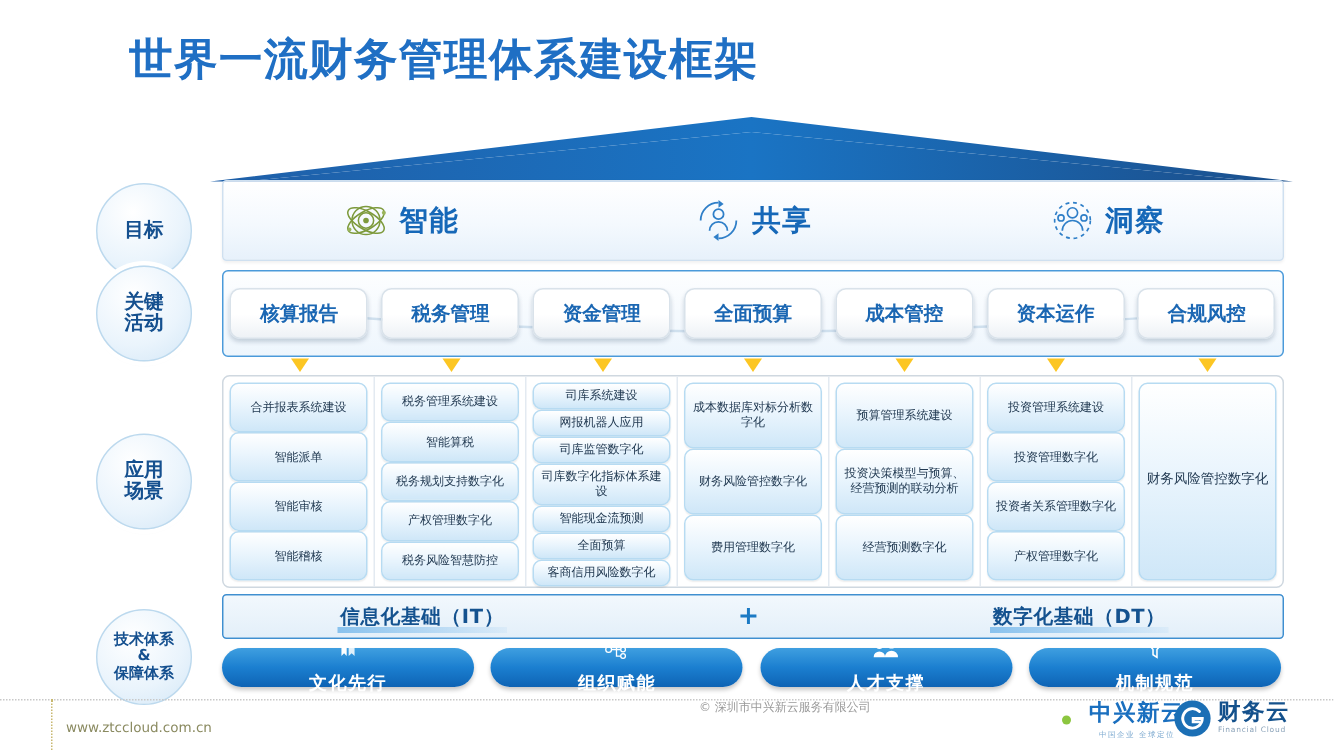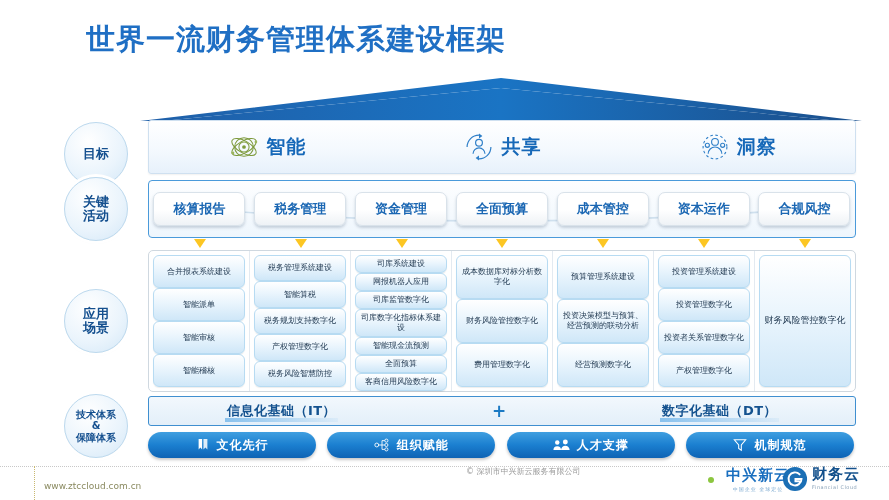--- a/index.html
+++ b/index.html
@@ -111,21 +111,21 @@
   
   .pills{
     position:absolute;left:148px;top:432px;width:706px;height:26px;
     display:flex;align-items:center;justify-content:space-between;
   }
   .pill{
     width:168px;height:26px;border-radius:13px;
     background:linear-gradient(180deg,#3f9fe0 0%,#1b7fd0 50%,#0e63b4 100%);
     box-shadow:0 2px 3px rgba(0,0,0,.22);
     display:flex;align-items:center;justify-content:center;gap:7px;
-    color:#ffffff;font-size:12px;font-weight:bold;letter-spacing:1px;
+    color:#ffffff;font-size:12px;font-weight:bold;letter-spacing:1px;flex-direction:column;
   }
   .pill svg{flex:none;}
 
   
   .dotline{position:absolute;left:0;top:466px;width:889px;border-top:1px dotted #c8c8c8;}
   .vdot{position:absolute;left:34px;top:466px;height:34px;border-left:1px dotted #c8b870;}
   .url{position:absolute;left:44px;top:481px;font-size:9px;color:#8a8a60;}
   .copy{position:absolute;left:466px;top:466px;font-size:8px;color:#9a9a9a;text-align:right;}
   .greendot{position:absolute;left:708px;top:477px;width:6px;height:6px;border-radius:50%;background:#8cc63f;}
 
@@ -176,21 +176,21 @@
       <div>关键</div>
       <div>活动</div>
     </div>
   </div>
   <div class="circ" style="left:64px;top:289px;">
     <div>
       <div>应用</div>
       <div>场景</div>
     </div>
   </div>
-  <div class="circ small" style="left:64px;top:394px;align-items:center;">
+  <div class="circ small" style="left:64px;top:406px;align-items:center;">
     <div>
       <div>技术体系</div>
       <div>&amp;</div>
       <div>保障体系</div>
     </div>
   </div>
 
   <div class="goal-bar">
     <div class="goal">
       <svg class="goal-ico" viewBox="0 0 40 40">

